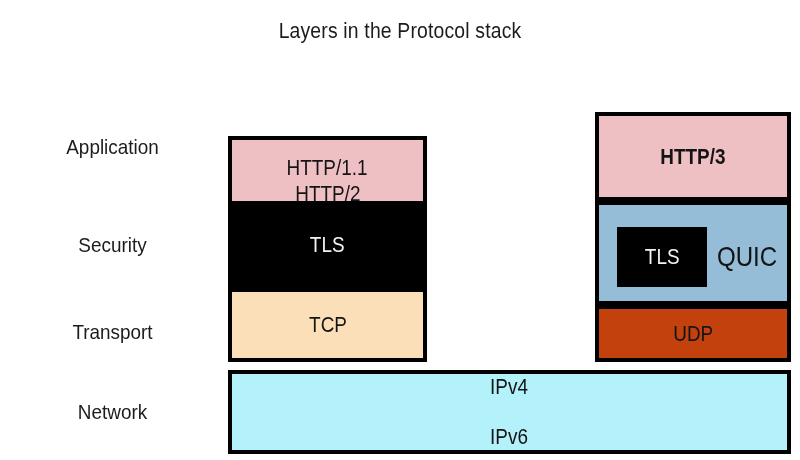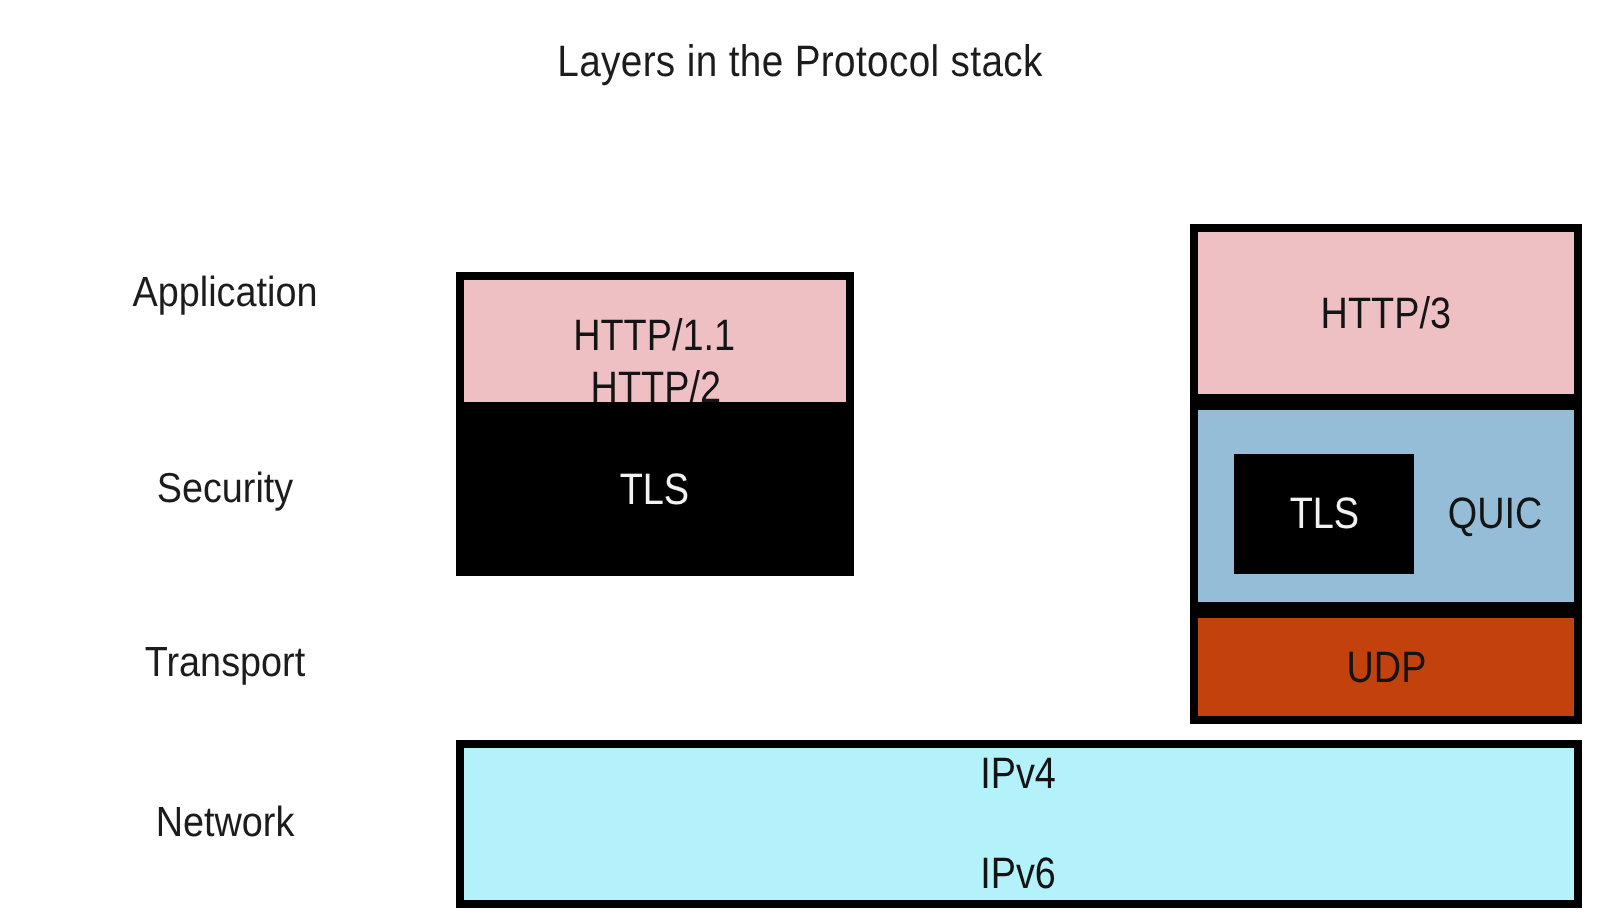--- a/index.html
+++ b/index.html
@@ -84,21 +84,21 @@
   }
   .inner-box .lbl {
     transform: scaleX(0.86);
     transform-origin: center center;
   }
   .quic-label {
     position: absolute;
     display: flex;
     align-items: center;
     justify-content: center;
-    font-size: 22px;
+    font-size: 28px;
     color: #141414;
     white-space: nowrap;
   }
   .quic-label .lbl {
     transform: scaleX(0.86);
     transform-origin: center center;
   }
 </style>
 </head>
 <body>
@@ -114,22 +114,25 @@
 
   <div class="box" style="left:228px; top:112px; width:199px; height:89px; background:#EEC0C4;margin-top:24px;">
     <span class="lbl">HTTP/1.1</span>
     <span class="lbl">HTTP/2</span>
   </div>
 
   <div class="box dark" style="left:228px; top:201px; width:199px; height:87px; background:#000000;">
     <span class="lbl">TLS</span>
   </div>
 
+  <div class="box" style="left:228px; top:288px; width:199px; height:74px; background:#FBDFB8;">
+    <span class="lbl">TCP</span>
+  </div>
 
-  <div class="box" style="left:595px; top:112px; width:196px; height:89px; background:#EEC0C4;">
+  <div class="box" style="left:595px; top:112px; width:196px; height:89px; background:#EEC0C4;font-weight:bold;">
     <span class="lbl">HTTP/3</span>
   </div>
 
   <div class="box" style="left:595px; top:201px; width:196px; height:104px; background:#95BDD8;">
     <div class="inner-box" style="left:18px; top:22px; width:90px; height:60px; background:#000000;">
       <span class="lbl">TLS</span>
     </div>
     <div class="quic-label" style="left:112px; top:22px; width:72px; height:60px;">
       <span class="lbl">QUIC</span>
     </div>

